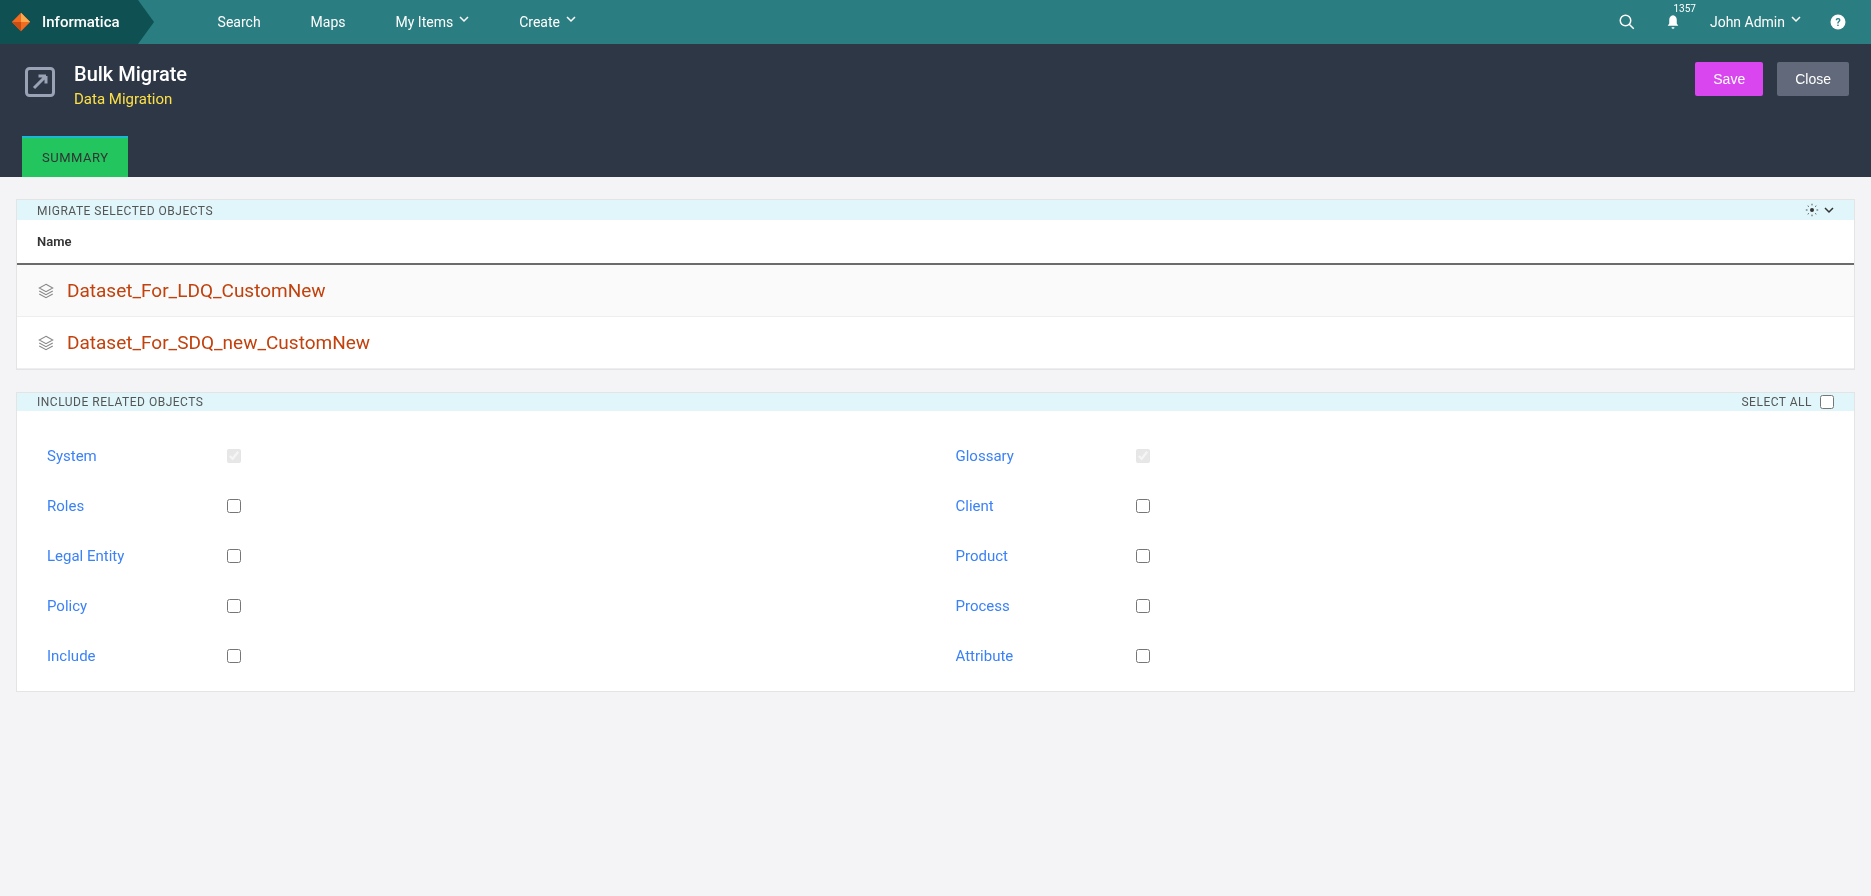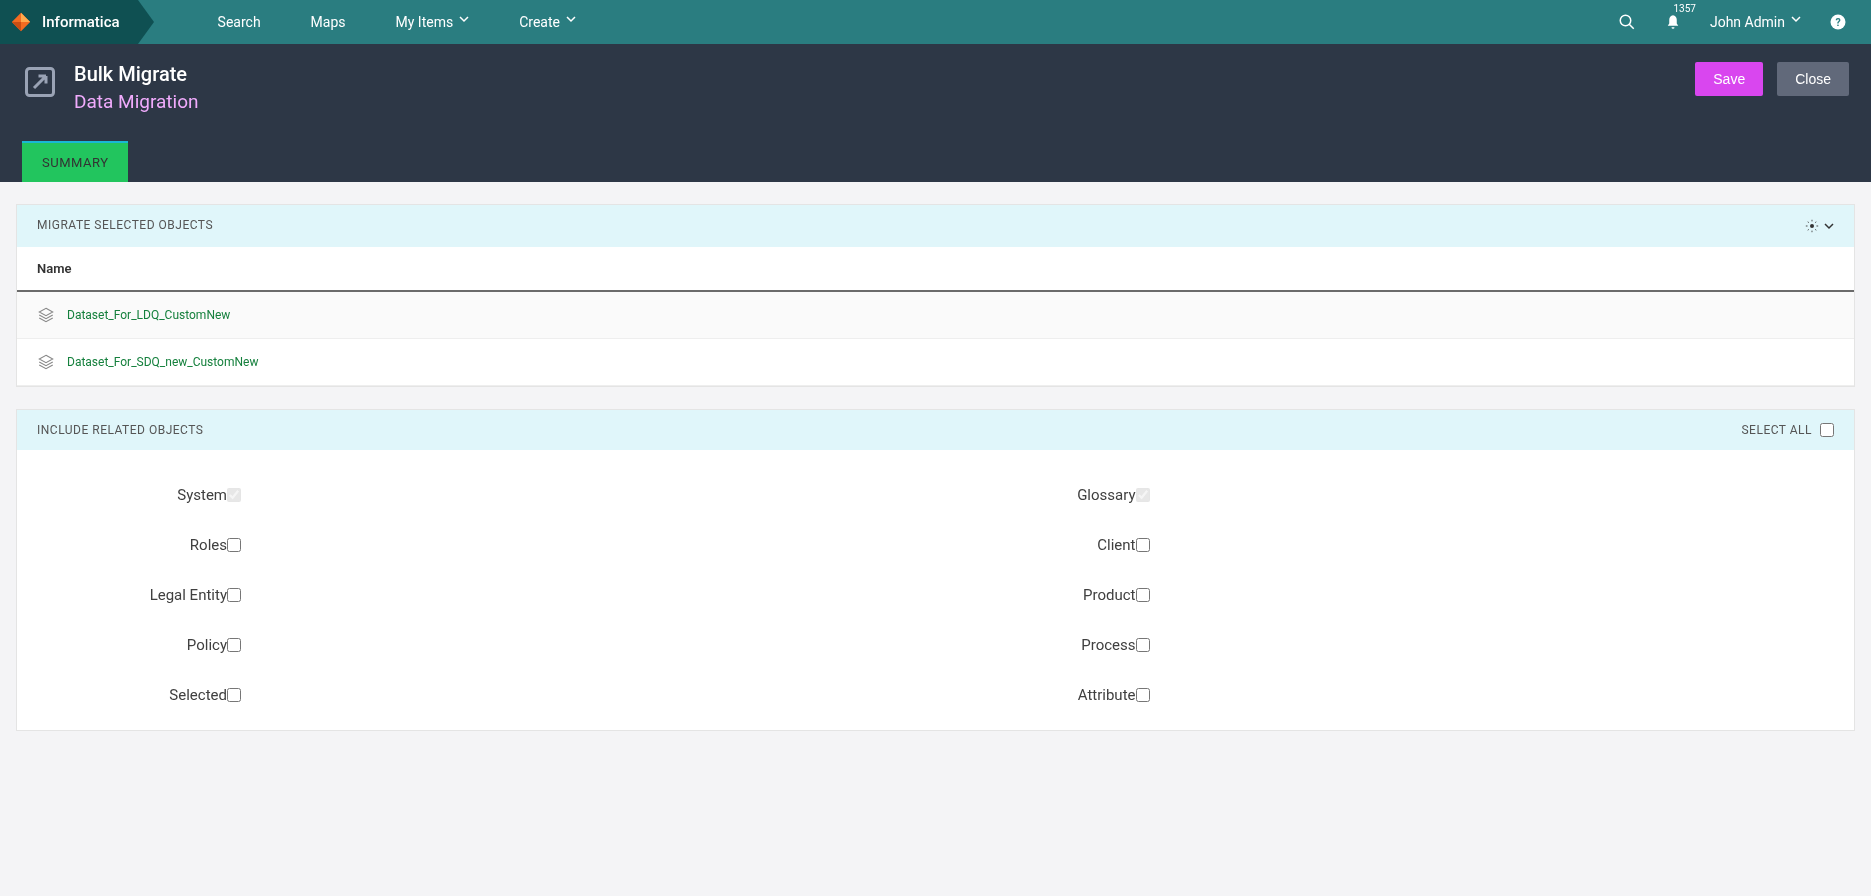--- a/index.html
+++ b/index.html
@@ -16,47 +16,47 @@
   .nav-right { margin-left: auto; display: flex; align-items: center; gap: 28px; padding-right: 24px; }
   .icon-btn { cursor: pointer; display:flex; align-items:center; position:relative; }
   .badge { position:absolute; top:-10px; right:-14px; font-size:10px; color:#fff; }
   .chev { width:10px; height:10px; }
 
   
   .subheader { background: #2d3746; color: #fff; padding: 18px 22px 0 22px; position:relative; }
   .subheader-top { display: flex; align-items: flex-start; }
   .page-icon { width: 36px; height: 36px; margin-right: 16px; margin-top:2px; fill:#aab; }
   .page-title { font-size: 20px; font-weight: 500; }
-  .page-subtitle { font-size: 19px; color: #f0abfc; margin-top: 4px; }
+  .page-subtitle { font-size: 15px; color: #fde047; margin-top: 4px; }
   .subheader-actions { margin-left: auto; display:flex; gap:14px; }
   .btn { border:none; border-radius:2px; padding:9px 18px; font-size:14px; cursor:pointer; color:#fff; }
   .btn-save { background:#d946ef; }
   .btn-close { background:#61697a; }
   .tabs-row { margin-top: 28px; }
   .tab { display:inline-block; background:#22c55e; color:#333; padding:12px 20px; font-size:13px; letter-spacing:0.5px; border-top:2px solid #19b8d4; cursor:pointer; }
 
   
   .content { padding: 22px 16px 40px 16px; }
   .panel { background:#fff; border:1px solid #e4e4e4; margin-bottom: 22px; }
-  .panel-header { background:#e0f6fa; padding:13px 20px; font-size:12px; letter-spacing:0.5px; color:#555; display:flex; align-items:flex-start; text-transform:uppercase; }
+  .panel-header { background:#e0f6fa; padding:2px 20px; font-size:12px; letter-spacing:0.5px; color:#555; display:flex; align-items:flex-end; text-transform:uppercase; }
   .panel-header .right { margin-left:auto; display:flex; align-items:center; gap:10px; }
   .gear { cursor:pointer; display:flex; align-items:center; gap:4px; }
 
   
   .tbl-head { padding:14px 20px; border-bottom:2px solid #6b6b6b; font-weight:600; font-size:13px; }
   .tbl-row { display:flex; align-items:center; padding:14px 20px; border-bottom:1px solid #eee; gap:12px; }
   .tbl-row:nth-child(odd) { background:#fafafa; }
   .stack-icon { width:18px; height:18px; fill:none; stroke:#888; stroke-width:1.4; }
-  .tbl-row a { color:#15803d; text-decoration:none; font-size:12px; }
+  .tbl-row a { color:#c2410c; text-decoration:none; font-size:19px; }
 
   
   .select-all { display:flex; align-items:center; gap:8px; font-size:12px; color:#555; text-transform:uppercase; }
   .related-grid { display:grid; grid-template-columns: 1fr 1fr; padding: 20px 30px 10px 30px; column-gap: 40px; }
   .related-item { display:flex; align-items:center; padding:16px 0; }
-  .related-item .lbl { width: 180px; font-size:15px; color:#404040;text-align:right; }
+  .related-item .lbl { width: 180px; font-size:15px; color:#3b82f6; }
   input[type=checkbox] { width:14px; height:14px; cursor:pointer; }
   input[type=checkbox]:disabled { opacity:0.55; cursor:default; }
 </style>
 </head>
 <body>
 
 <div class="topnav">
   <div class="brand-wrap">
     <svg class="brand-logo" viewBox="0 0 24 24">
       <polygon points="12,2 22,12 12,22 2,12" fill="#f36b21"></polygon>
@@ -193,21 +193,21 @@
           </div>
           <div class="related-item">
             <span class="lbl">Legal Entity</span>
             <input type="checkbox" style="">
           </div>
           <div class="related-item">
             <span class="lbl">Policy</span>
             <input type="checkbox" style="">
           </div>
           <div class="related-item">
-            <span class="lbl">Selected</span>
+            <span class="lbl">Include</span>
             <input type="checkbox" style="">
           </div>
         </div>
       <div id="rel-right">
           <div class="related-item">
             <span class="lbl">Glossary</span>
             <input type="checkbox" disabled="" checked="" style="">
           </div>
           <div class="related-item">
             <span class="lbl">Client</span>

